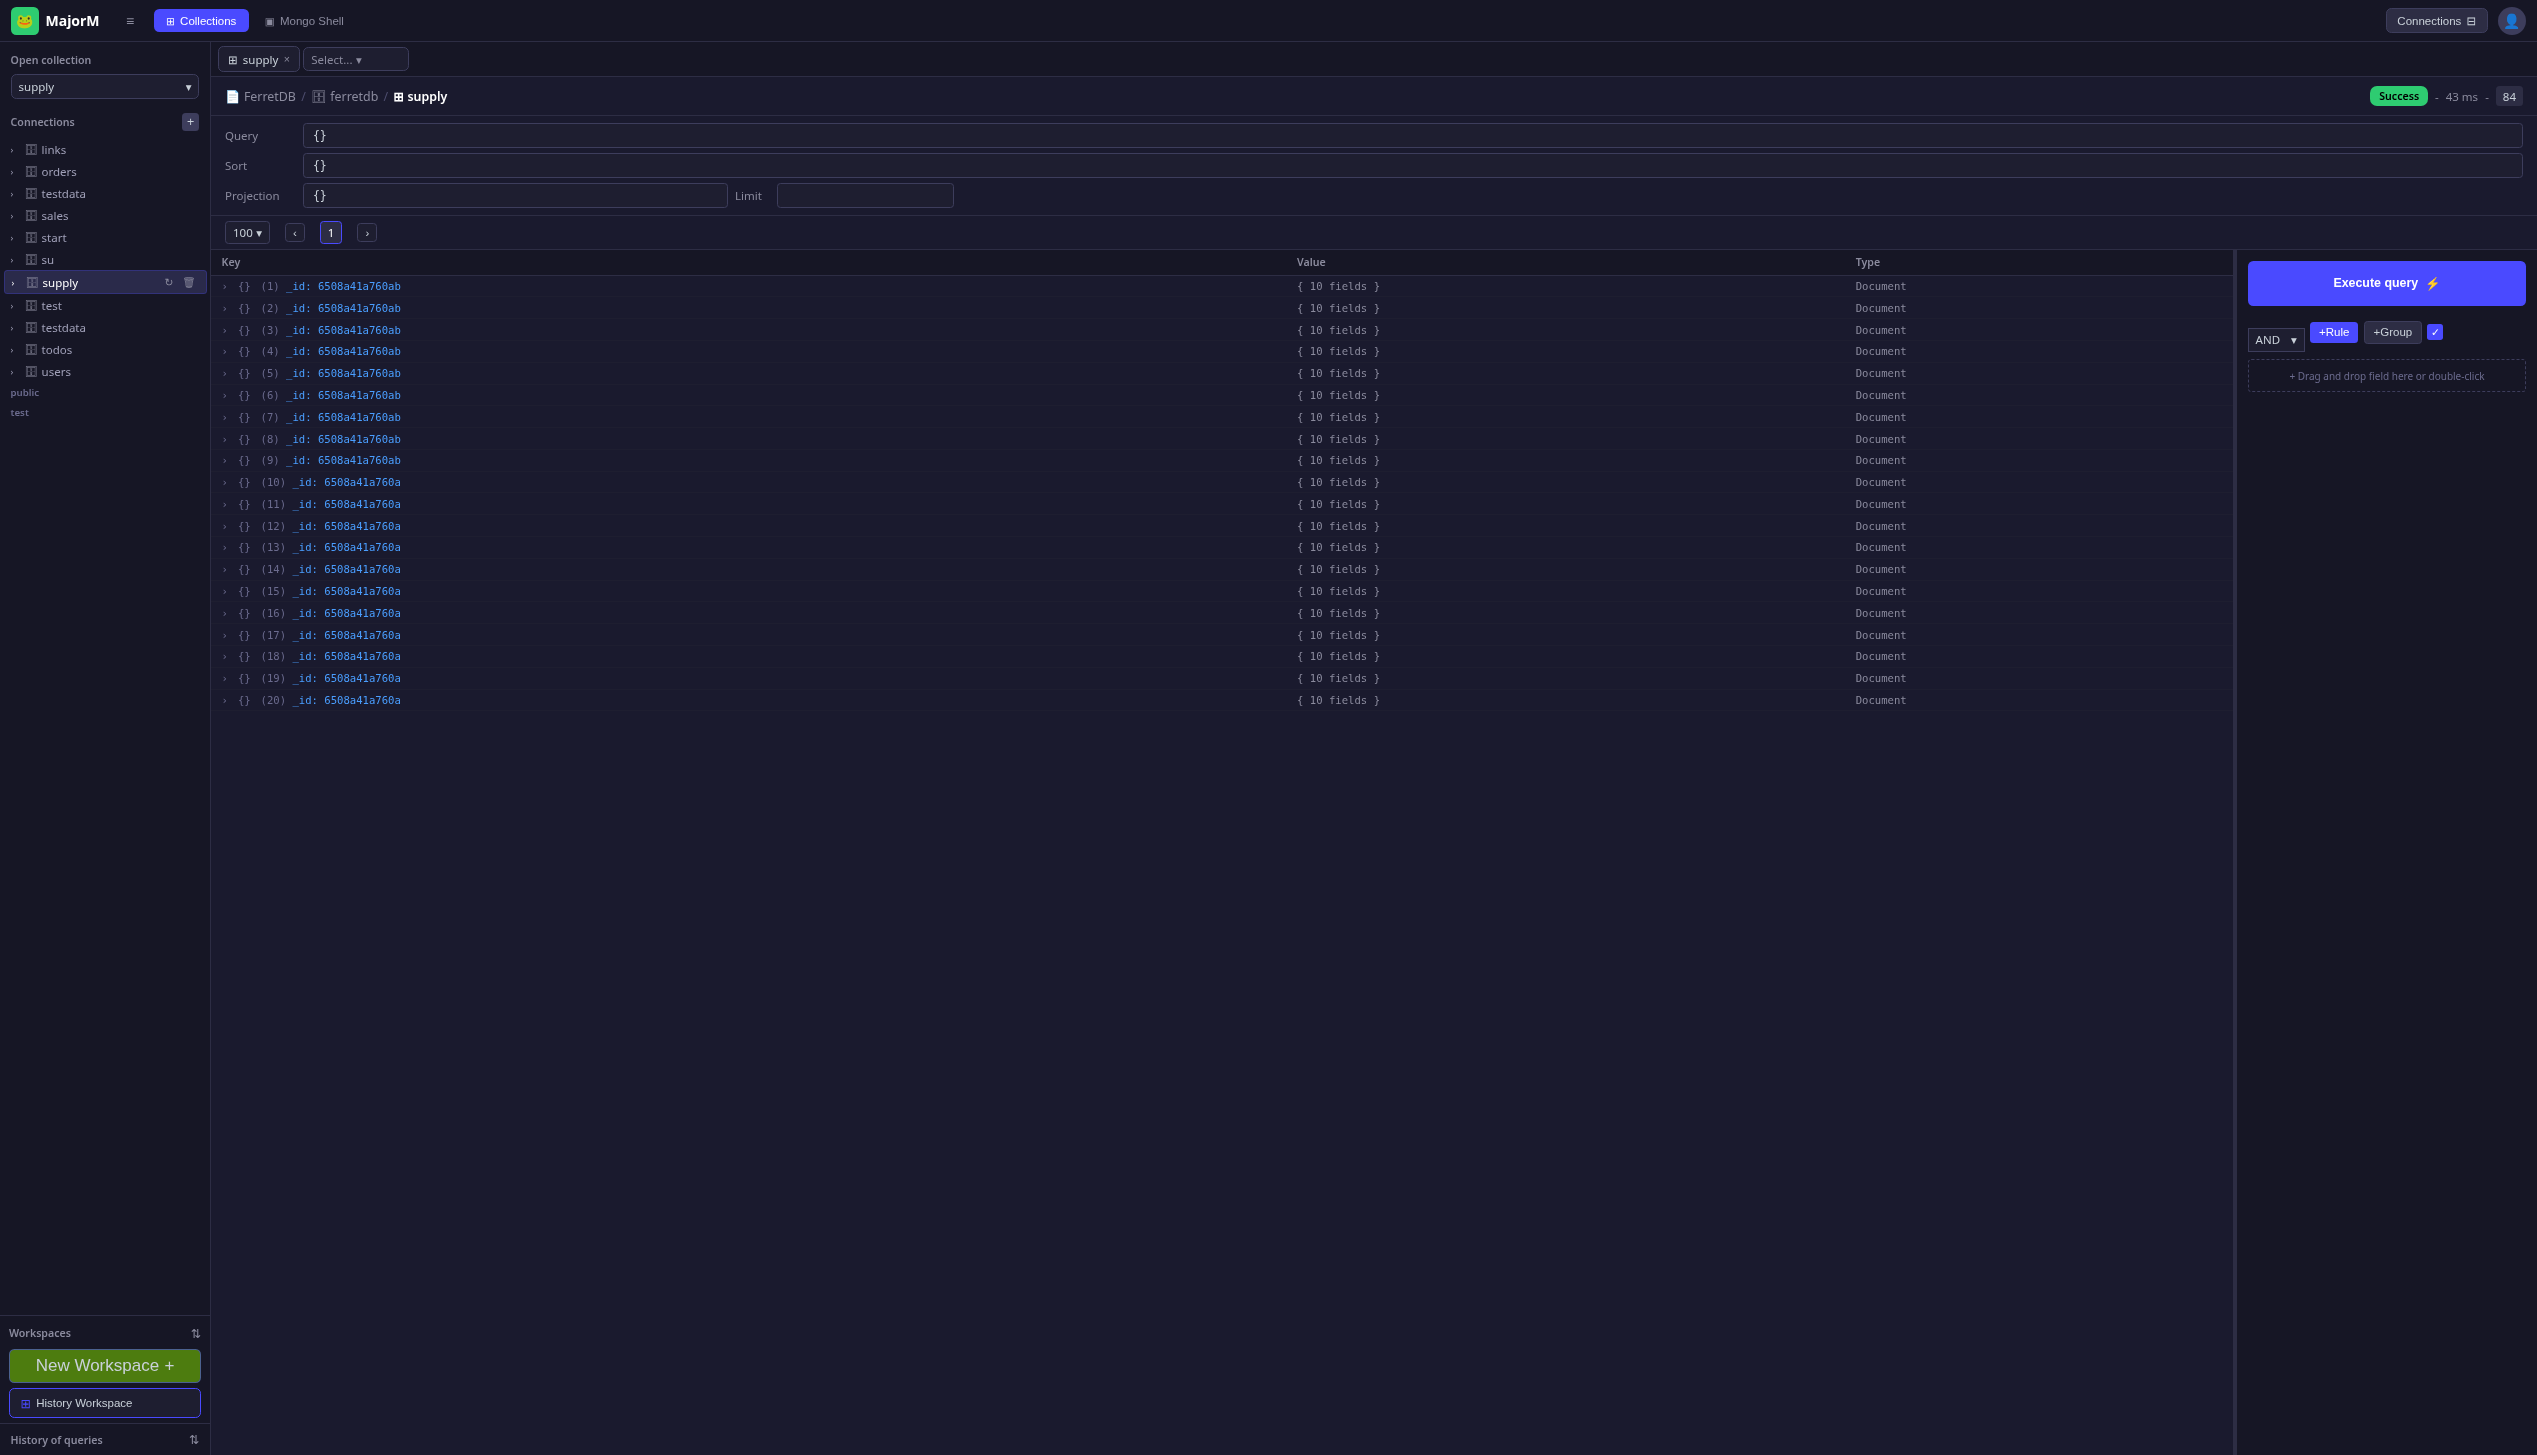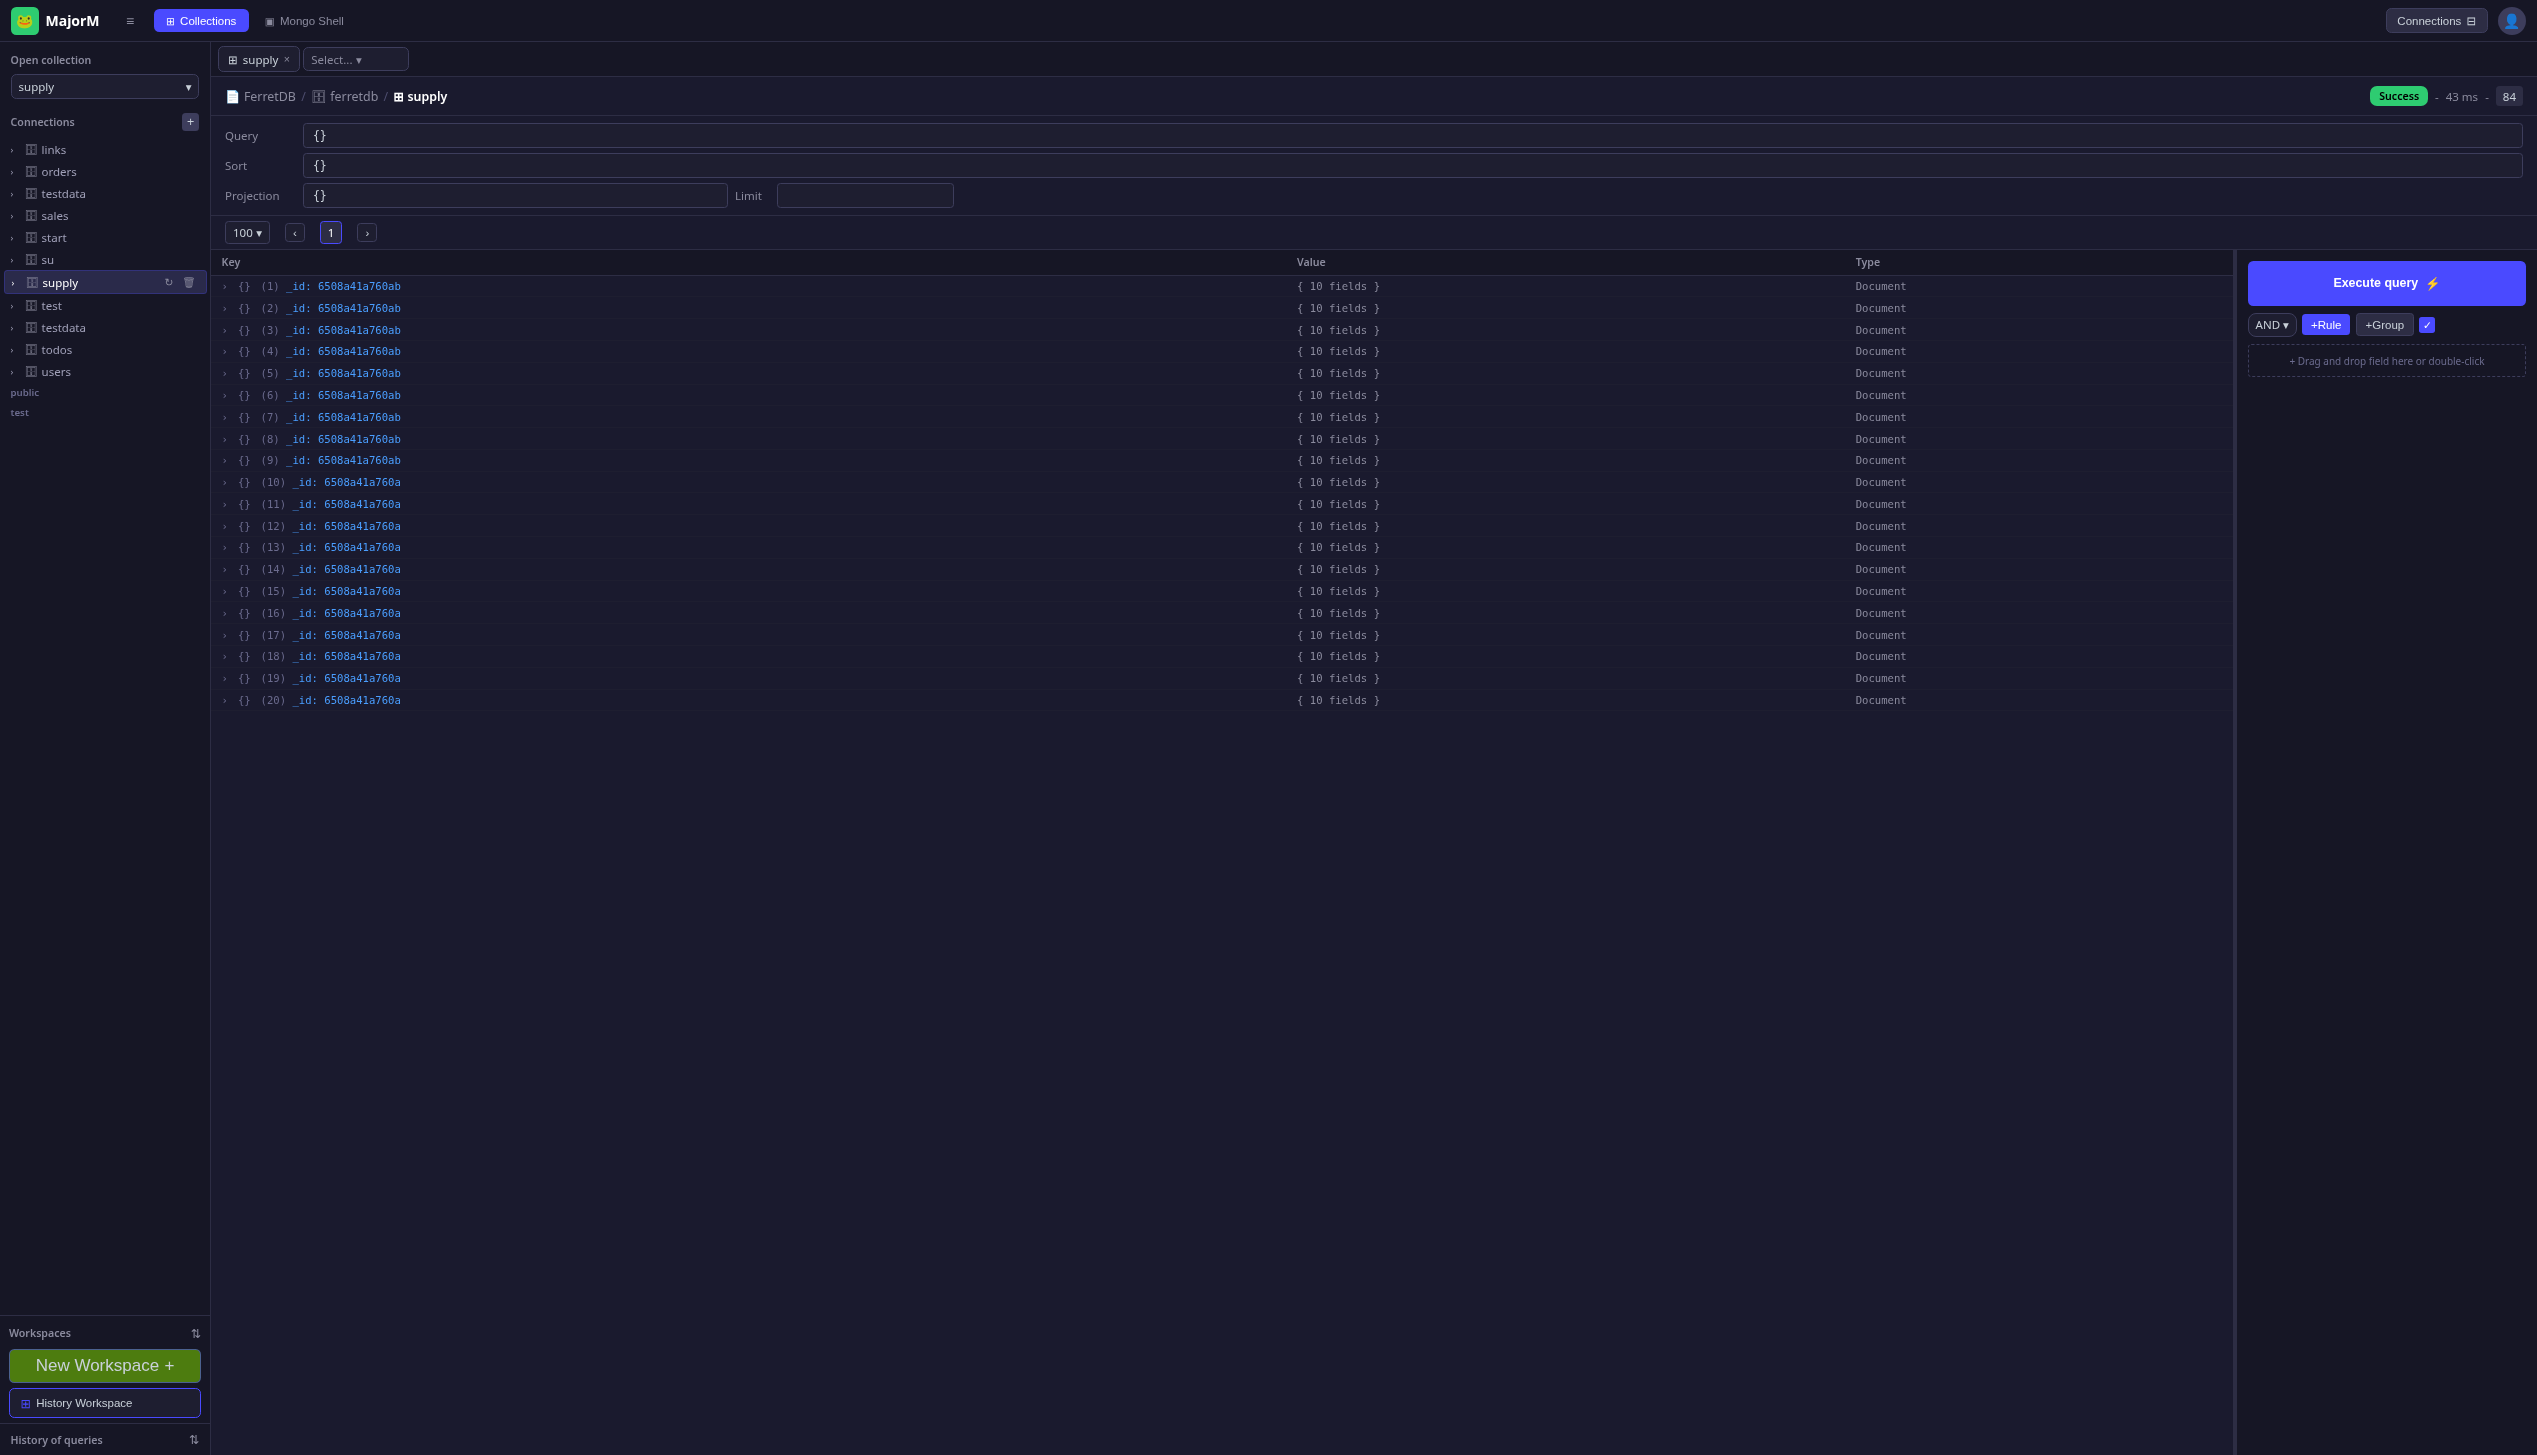--- a/index.html
+++ b/index.html
@@ -562,27 +562,28 @@
       gap: 7px;
     }
     .qb-row {
       display: flex;
       align-items: center;
       gap: 5.3px;
     }
     .qb-operator-select {
       background: #1e1e30;
       border: 0.9px solid #3d3d5c;
-      border-radius: 8px;
+      border-radius: 0;
       color: #c9d1d9;
       padding: 3.5px 7px;
       font-size: 11.5px;
       display: flex;
       align-items: center;
-      gap: 3px;
+      gap: 11px;
+      margin-top: 15px;
     }
     .qb-add-rule {
       background: #4a4aff;
       border: none;
       border-radius: 3.5px;
       color: #fff;
       padding: 4.4px 8.9px;
       cursor: pointer;
       font-size: 11.5px;
     }

